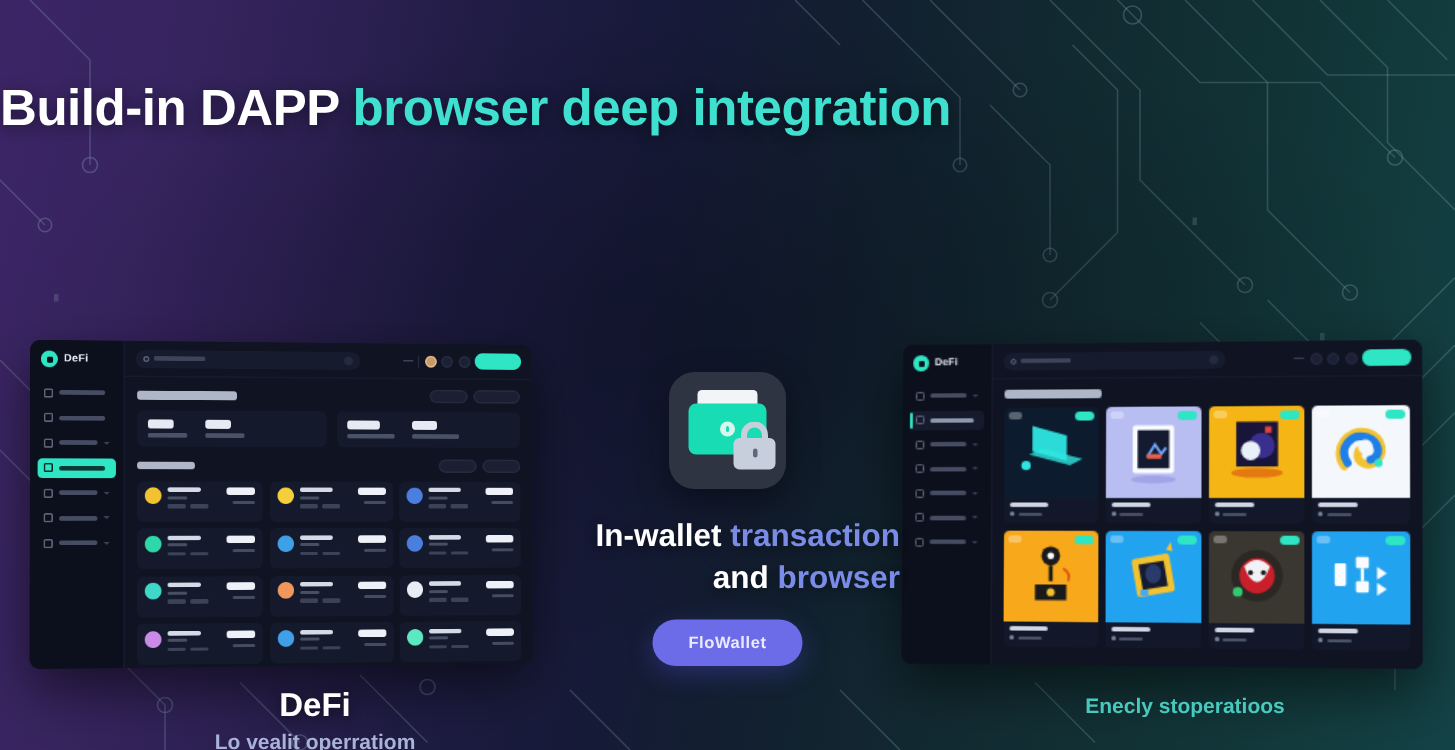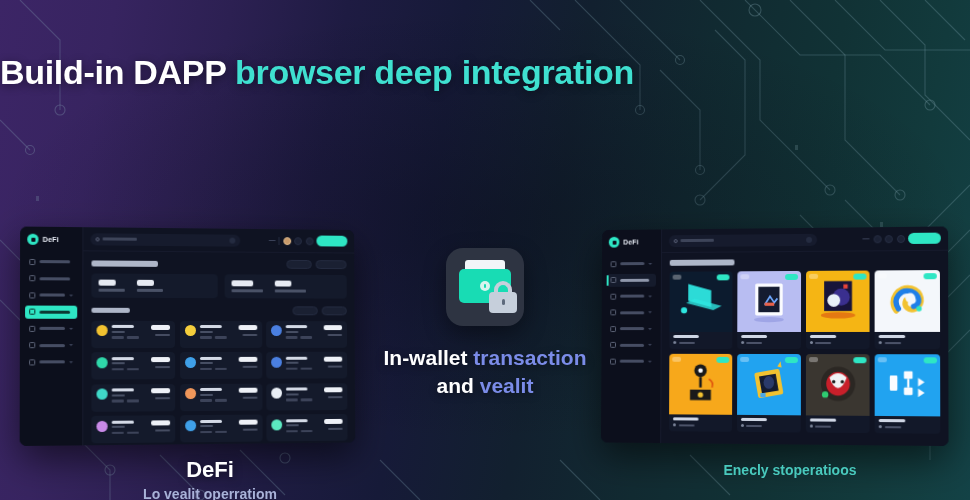--- a/index.html
+++ b/index.html
@@ -168,21 +168,21 @@
     position:absolute; top:3px; left:3px;
     width:9px; height:5px; border-radius:2px; background:rgba(255,255,255,.32);
   }
   .nft-meta { flex:0 0 17px; padding:3px 4px; background:#121829; }
   .nft-t { height:3.4px; background:#cfd6e4; border-radius:1.5px; width:26px; margin-bottom:3px; }
   .nft-p { display:flex; align-items:center; gap:2.5px; }
   .nft-pd { width:3px; height:3px; border-radius:50%; background:#7b8499; }
   .nft-pl2 { height:2.2px; background:#4b5268; border-radius:1px; width:16px; }
 
   
-  .center { position:absolute; left:370px; top:248px; width:230px; text-align:center; z-index:6; }
+  .center { position:absolute; left:370px; top:248px; width:230px; text-align:right; z-index:6; }
   .wallet-icon {
     width:78px; height:78px; border-radius:17px;
     background:#2e3442; margin:0 auto 18px;
     position:relative;
     box-shadow:0 8px 22px rgba(0,0,0,.4);
   }
   .w-card {
     position:absolute; left:19px; top:12px; width:40px; height:17px;
     background:#f2f5f8; border-radius:3px 3px 0 0;
   }
@@ -837,21 +837,24 @@
       </span>
     <span class="lock">
       <span class="lock-sh"></span>
       <span class="lock-bd">
           <i></i>
         </span>
     </span>
   </div>
   <div class="center-txt">
     <span class="ct-w">In-wallet </span><span class="ct-b">transaction</span><br>
-    <span class="ct-w">and </span><span class="ct-b">vealit</span>
+    <span class="ct-w">and </span><span class="ct-b">browser</span>
+  </div>
+  <div class="pill">
+    <span>FloWallet</span>
   </div>
 </div>
 
 <div class="blabel bl-defi">
   <div class="bl-t">DeFi</div>
   <div class="bl-s defi">Lo vealit operratiom</div>
 </div>
 <div class="blabel bl-nft">
   <div class="bl-s nft">Enecly stoperatioos</div>
 </div>

